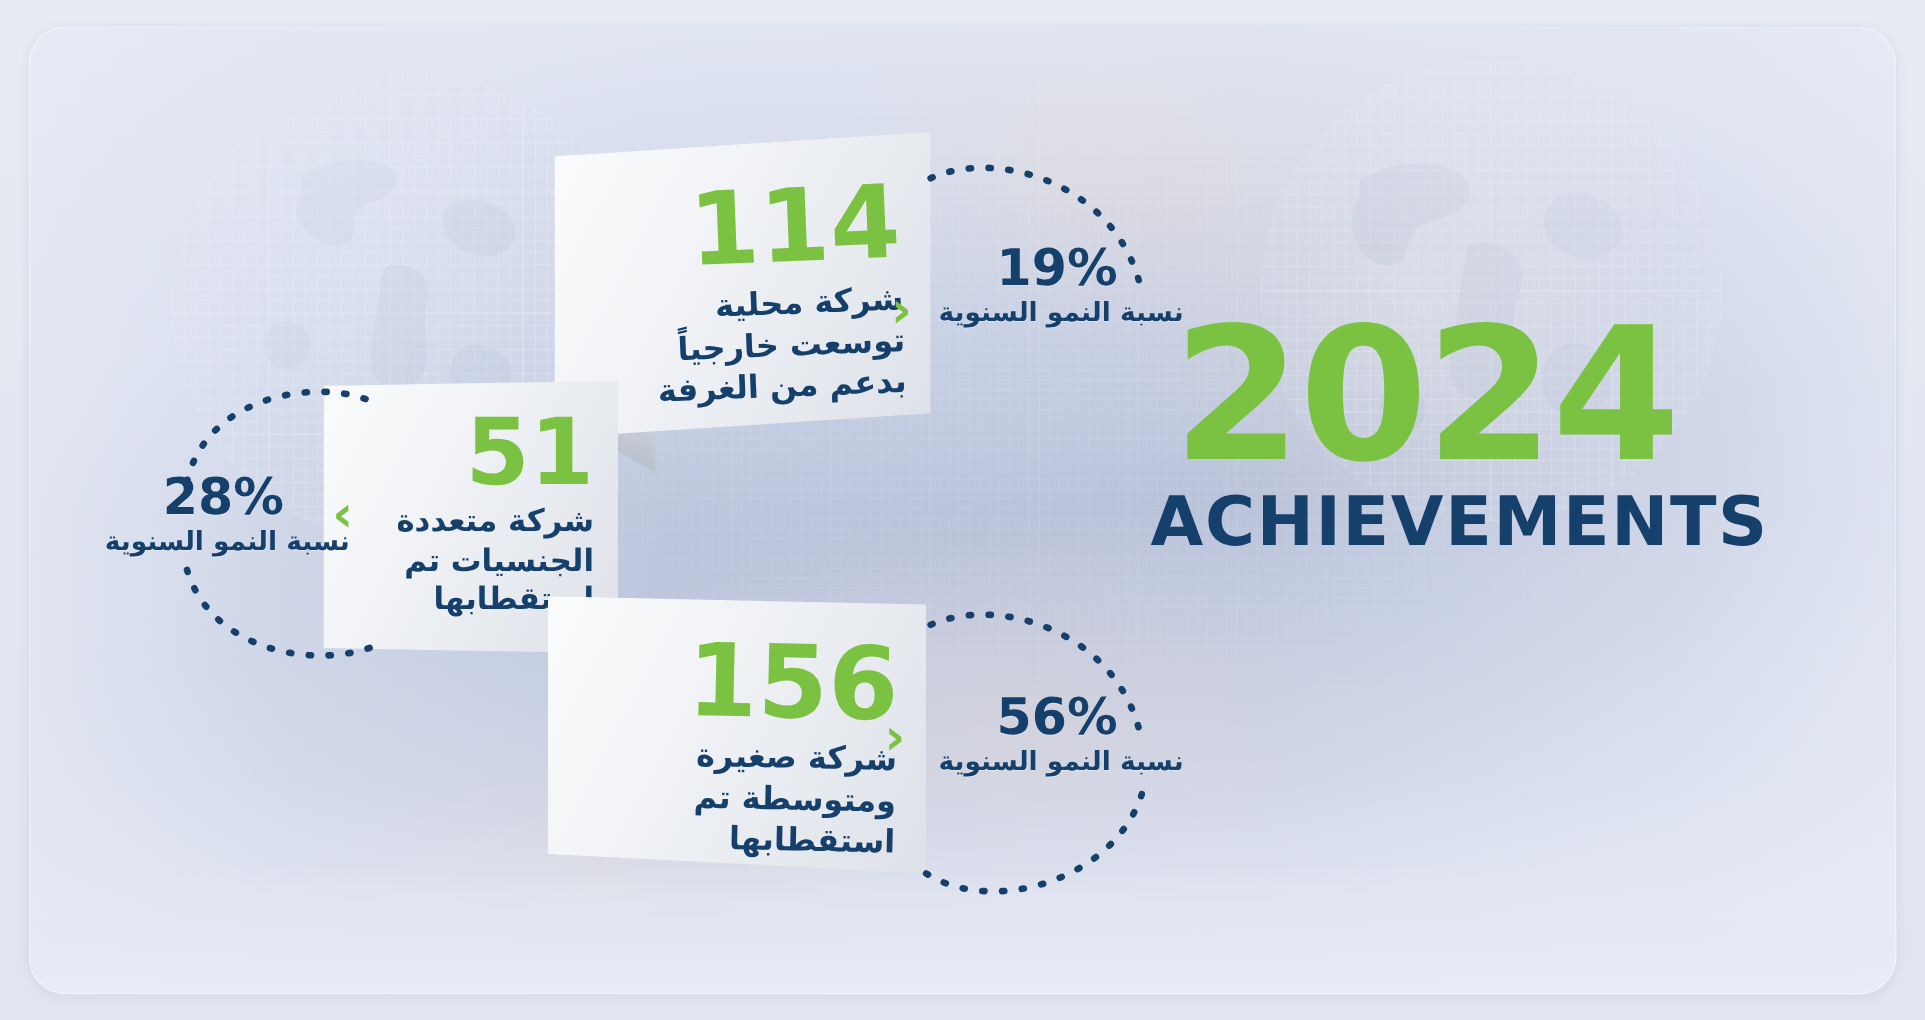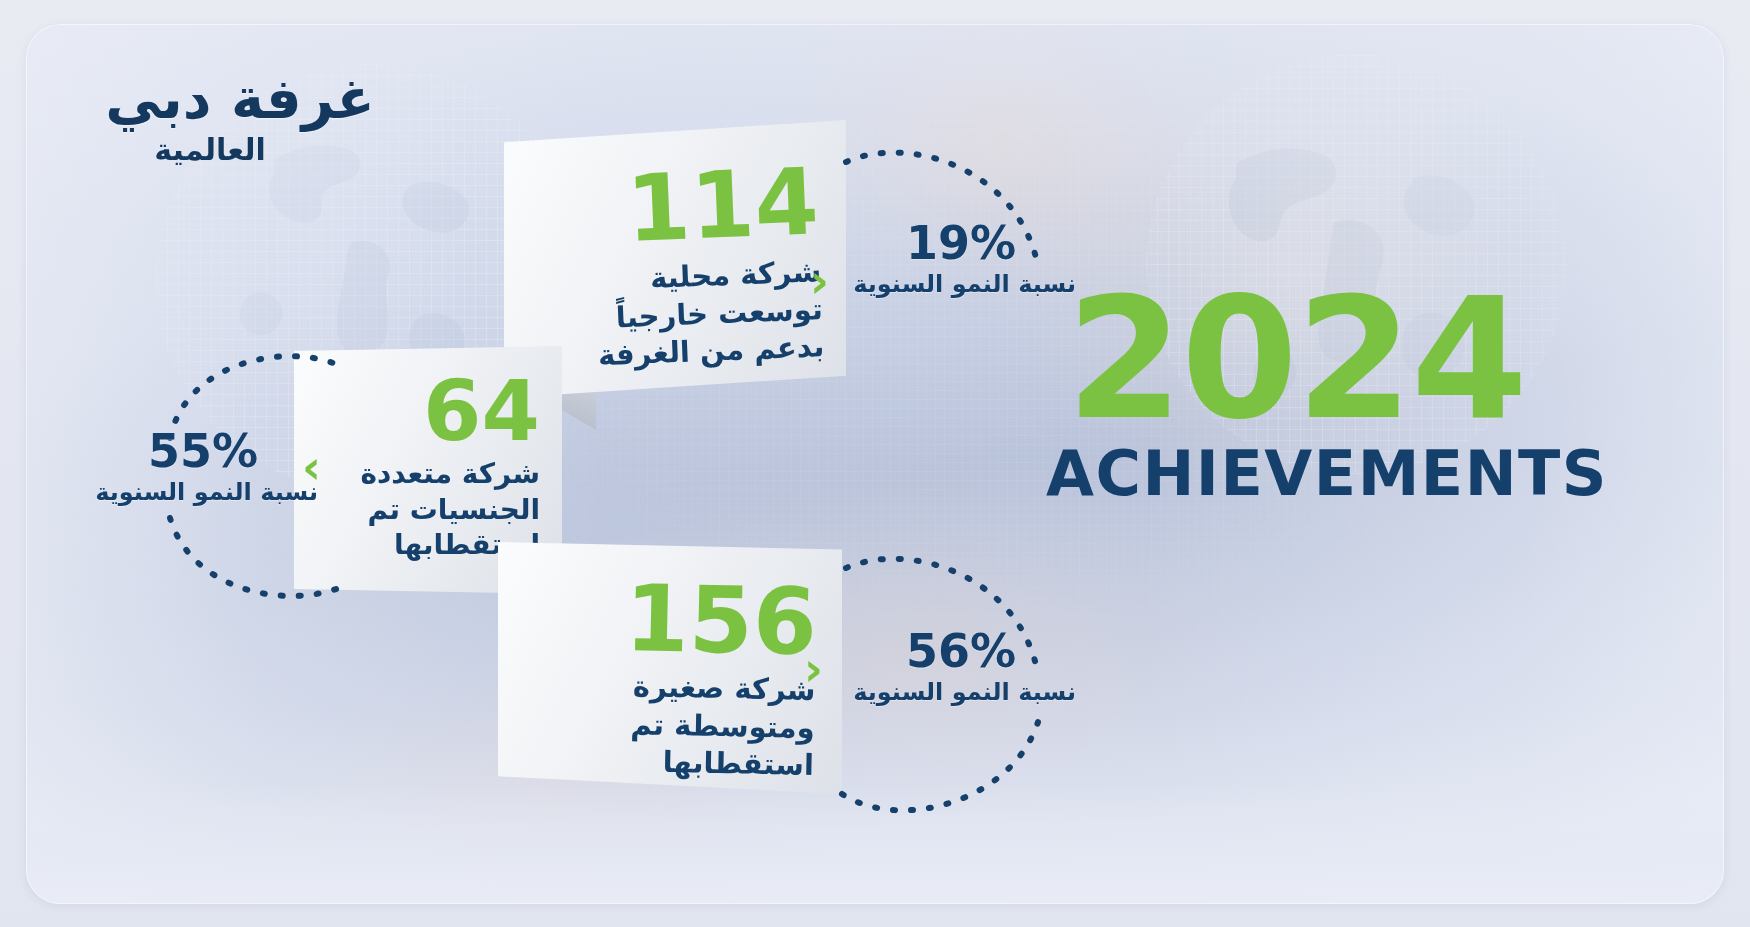--- a/index.html
+++ b/index.html
@@ -311,26 +311,20 @@
           <path d="M268 124c22-8 48 2 58 20 6 12 0 28-12 34-16 8-36 2-48-10-10-10-12-28-0-38 0-2 0-4 2-6z"></path>
           <path d="M276 260c18-6 38 6 42 24 4 18-8 36-26 40-17 4-34-8-36-26-2-18 6-34 20-38z"></path>
           <path d="M120 296c14-4 28 6 30 20 2 12-8 24-20 24-13 0-22-10-22-22 0-10 5-19 12-22z"></path>
         </g>
       </svg>
     </div>
 
     <div class="bg-veil"></div>
     <div class="soft-bottom"></div>
 
-    <div class="logo-wrap">
-      <div class="logo-ar">
-        <span>غرفة دبي</span>
-      </div>
-      <div class="logo-sub">العالمية</div>
-    </div>
 
     <div class="title-block">
       <div class="title-year">2024</div>
       <div class="title-word">ACHIEVEMENTS</div>
     </div>
 
     <svg class="arc" id="arc48" width="250" height="170" viewBox="0 0 250 170" xmlns="http://www.w3.org/2000/svg">
       <path d="M8 20 C 70 -8, 180 26, 200 124" fill="none" stroke="#16406c" stroke-width="6" stroke-linecap="round" stroke-dasharray="2 16"></path>
     </svg>
     <svg class="arc" id="arc55" width="210" height="280" viewBox="0 0 210 280" xmlns="http://www.w3.org/2000/svg">
@@ -348,40 +342,40 @@
     <div class="card" id="card1">
       <div class="body">
         <div class="num">114</div>
         <div class="desc">شركة محلية توسعت خارجياً بدعم من الغرفة</div>
       </div>
     </div>
     <div class="chevron" style="left:784px; top:234px;">‹</div>
 
     <div class="card" id="card2">
       <div class="body">
-        <div class="num">64</div>
+        <div class="num">51</div>
         <div class="desc">شركة متعددة الجنسيات تم استقطابها</div>
       </div>
     </div>
     <div class="chevron" style="left:276px; top:420px;">›</div>
 
     <div class="card" id="card3">
       <div class="body">
         <div class="num">156</div>
         <div class="desc">شركة صغيرة ومتوسطة تم استقطابها</div>
       </div>
     </div>
     <div class="chevron" style="left:778px; top:622px;">‹</div>
 
     <div class="pct" id="pct48">
       <div class="val">19%</div>
       <div class="cap">نسبة النمو السنوية</div>
     </div>
     <div class="pct" id="pct55">
-      <div class="val">55%</div>
+      <div class="val">28%</div>
       <div class="cap">نسبة النمو السنوية</div>
     </div>
     <div class="pct" id="pct56">
       <div class="val">56%</div>
       <div class="cap">نسبة النمو السنوية</div>
     </div>
 
     <div class="panel-inner-edge"></div>
   </div>
 </div>

